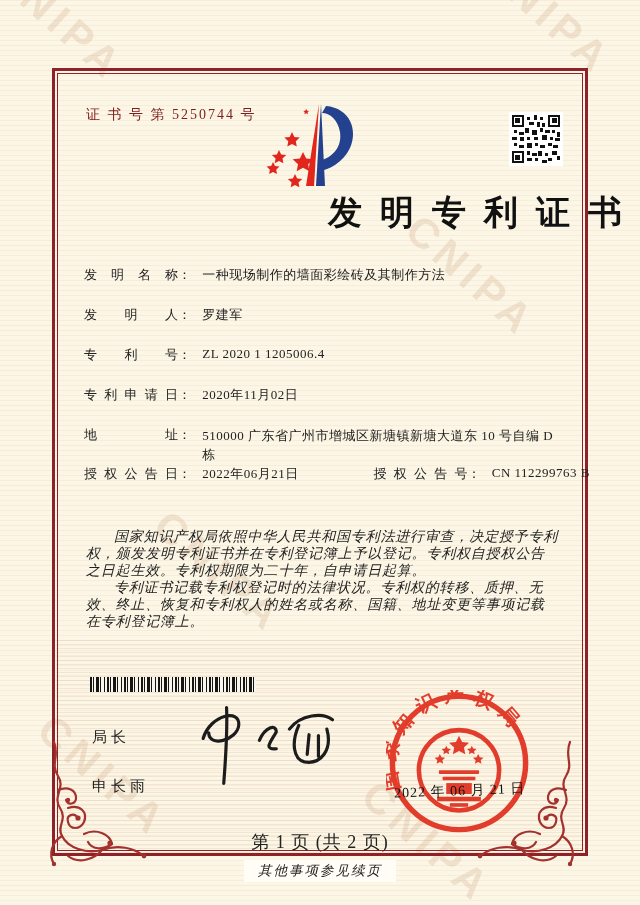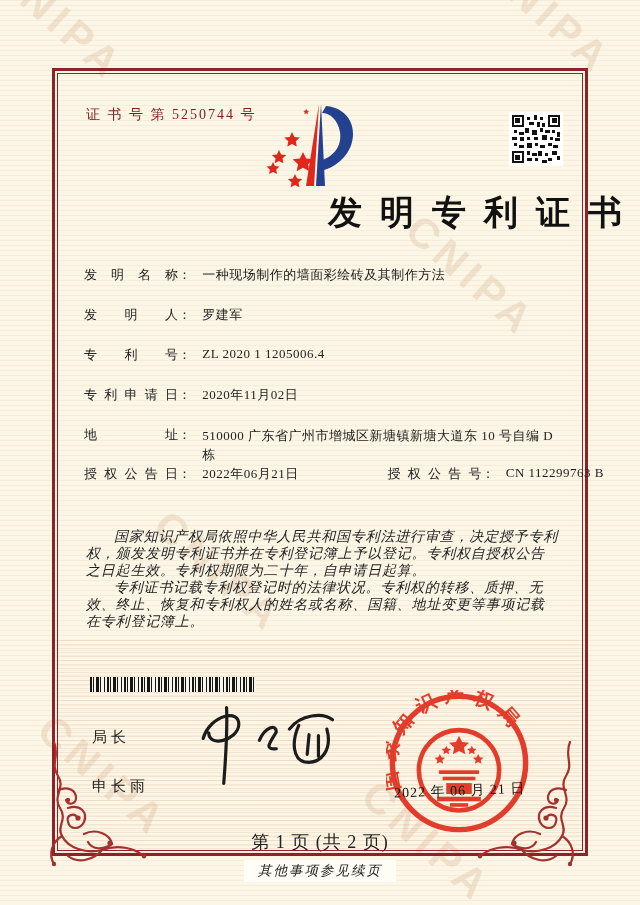--- a/index.html
+++ b/index.html
@@ -45,21 +45,21 @@
 
   .fields { position:absolute; left:84px; top:266px; width:470px; font-size:13px; }
   .frow { margin-bottom:20px; white-space:nowrap; }
   .lbl {
     display:inline-block; width:94px; text-align:justify; text-align-last:justify;
     letter-spacing:0; vertical-align:top; color:#222;
   }
   .colon { display:inline-block; vertical-align:top; }
   .val { display:inline-block; margin-left:8px; letter-spacing:0.5px; vertical-align:top; white-space:normal; }
   .val-wrap { width:352px; line-height:19px; }
-  .pair2 { display:inline-block; margin-left:32px;font-family:Liberation Serif, serif; }
+  .pair2 { display:inline-block; margin-left:18px;font-family:Liberation Serif, serif; }
   .frow-1,.frow-2,.frow-3,.frow-4,.frow-5 { margin-bottom:22px; }
   .frow-6 { margin-bottom:1px; }
 
   .paras { position:absolute; left:86px; top:528px; width:472px; font-size:14px;
     line-height:17px; font-style:italic; letter-spacing:0.8px; color:#222; }
   .paras p { text-indent:2em; }
 
   .barcode { position:absolute; left:90px; top:677px; width:166px; height:15px;
     background:repeating-linear-gradient(90deg,#151515 0 2px,#f8f5ea 2px 3px,#151515 3px 4px,#f8f5ea 4px 6px,#151515 6px 9px,#f8f5ea 9px 10px,#151515 10px 11px,#f8f5ea 11px 14px,#151515 14px 15px,#f8f5ea 15px 17px);
   }

